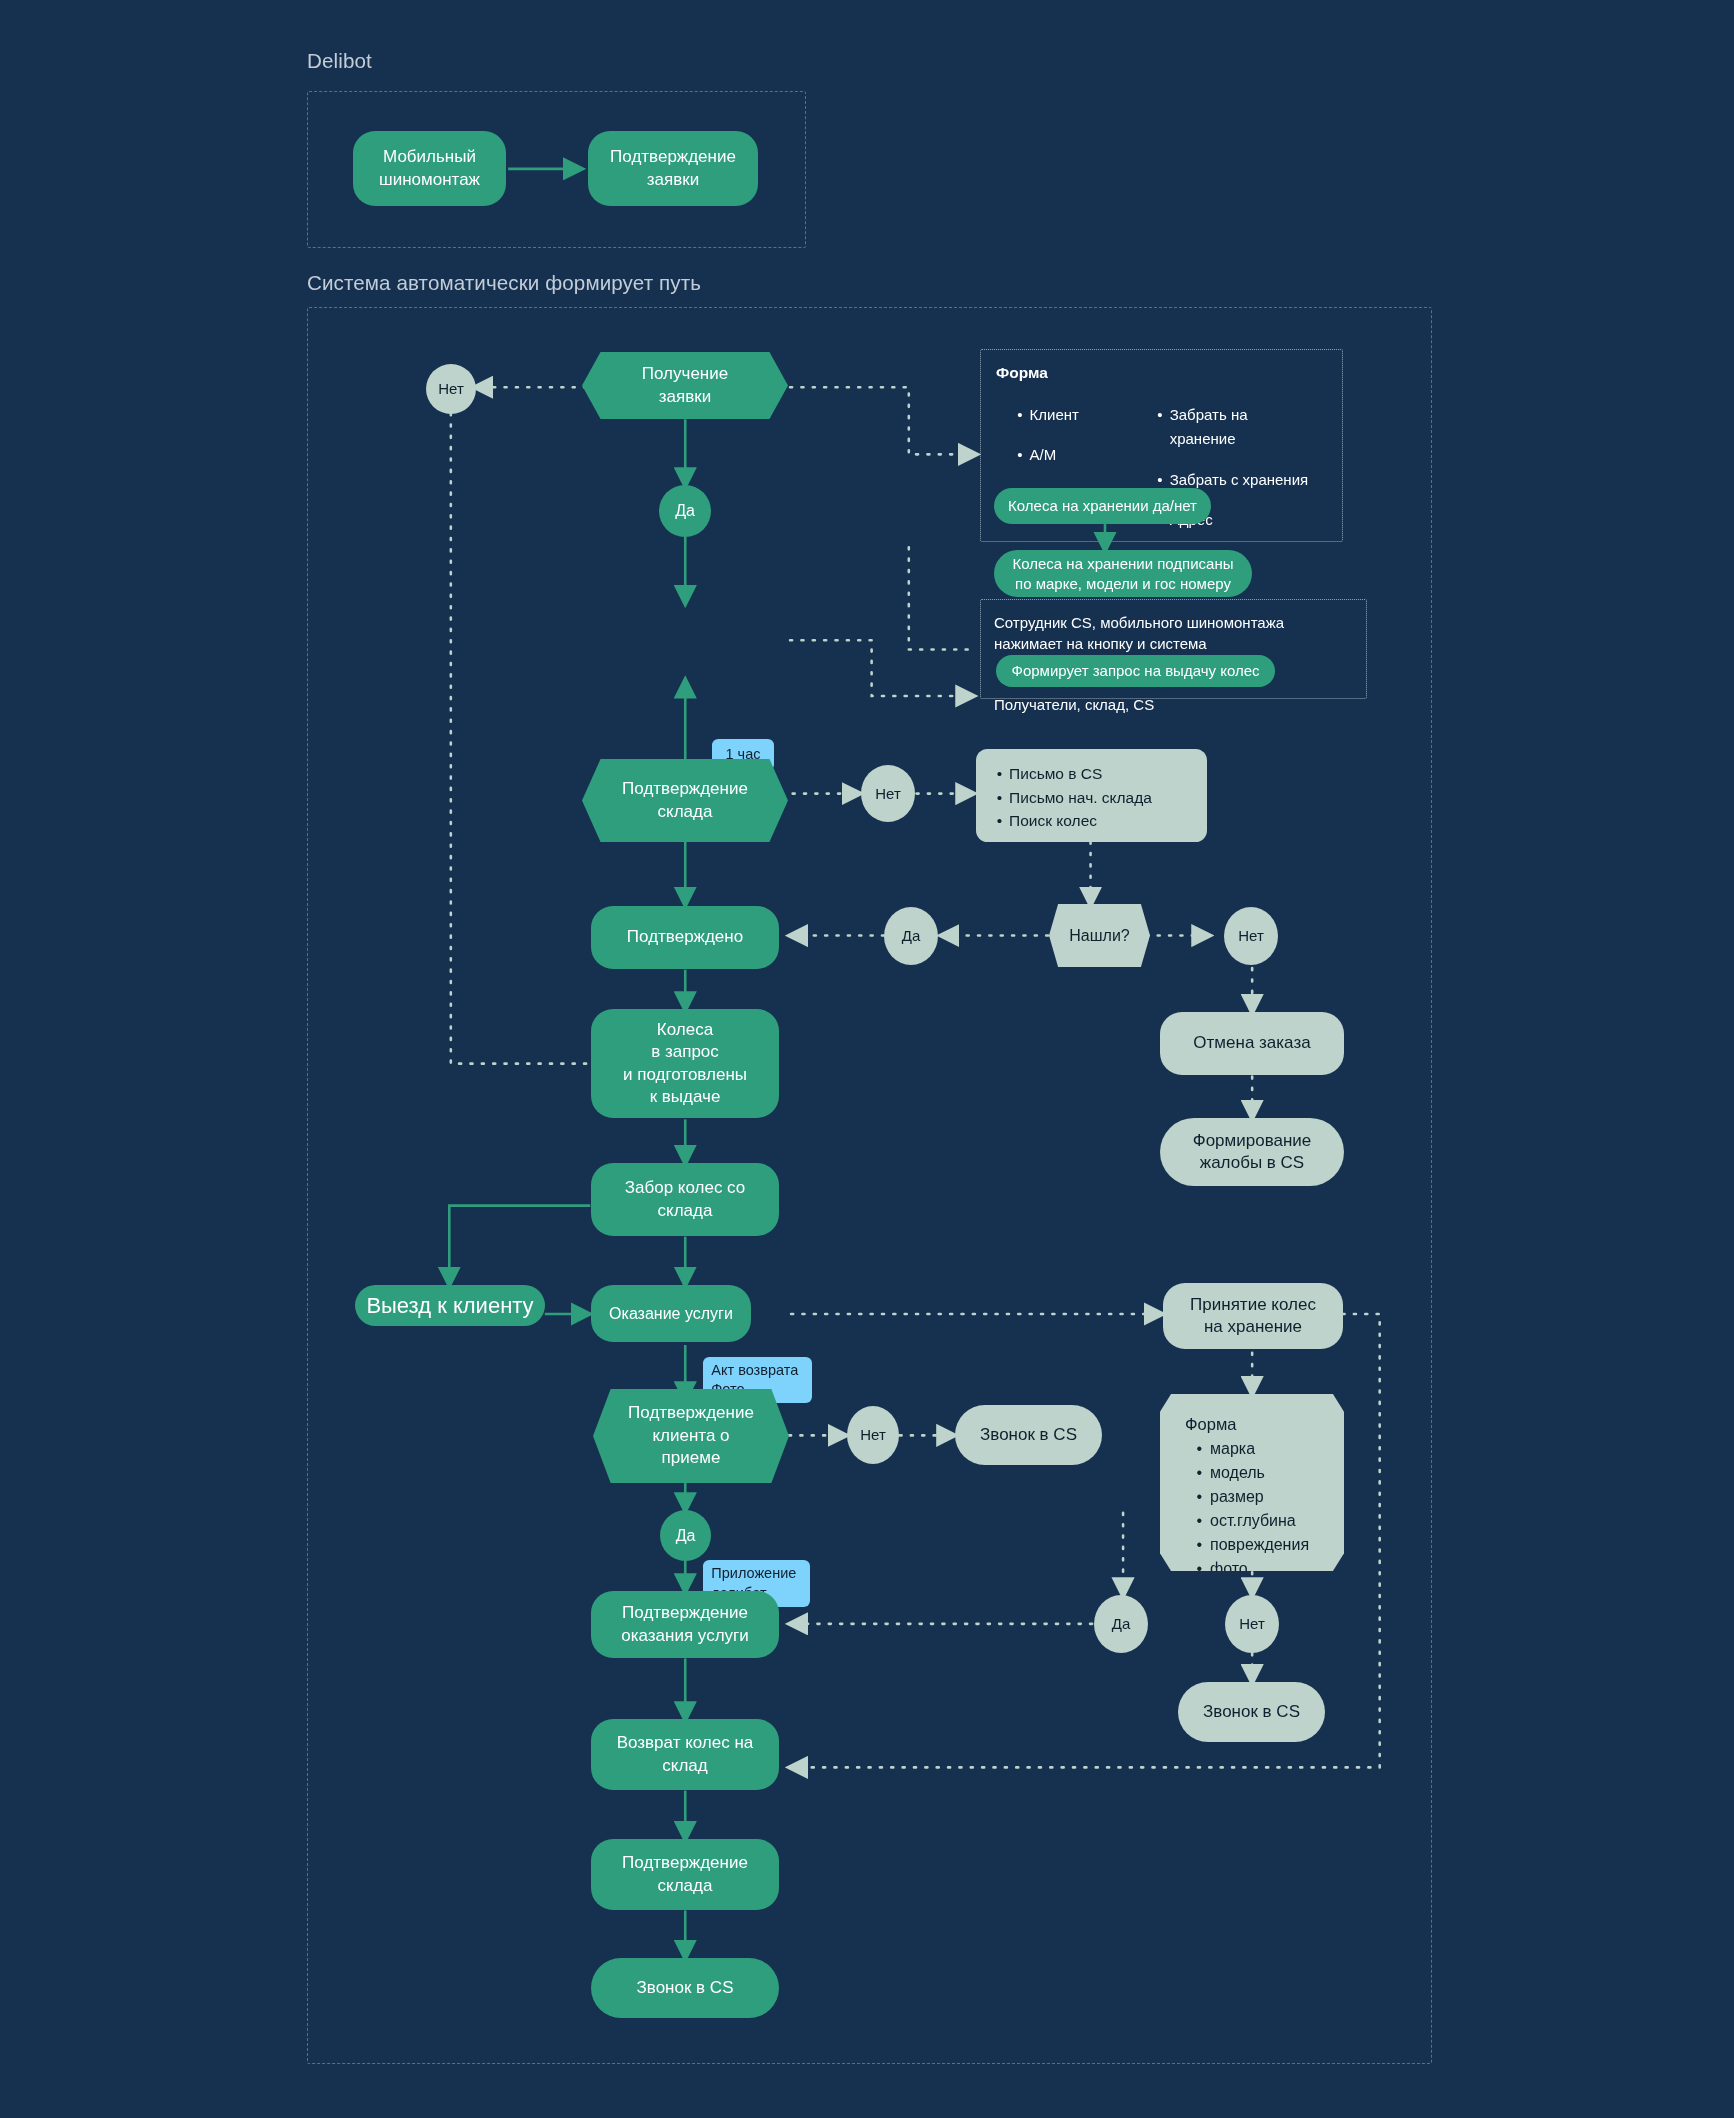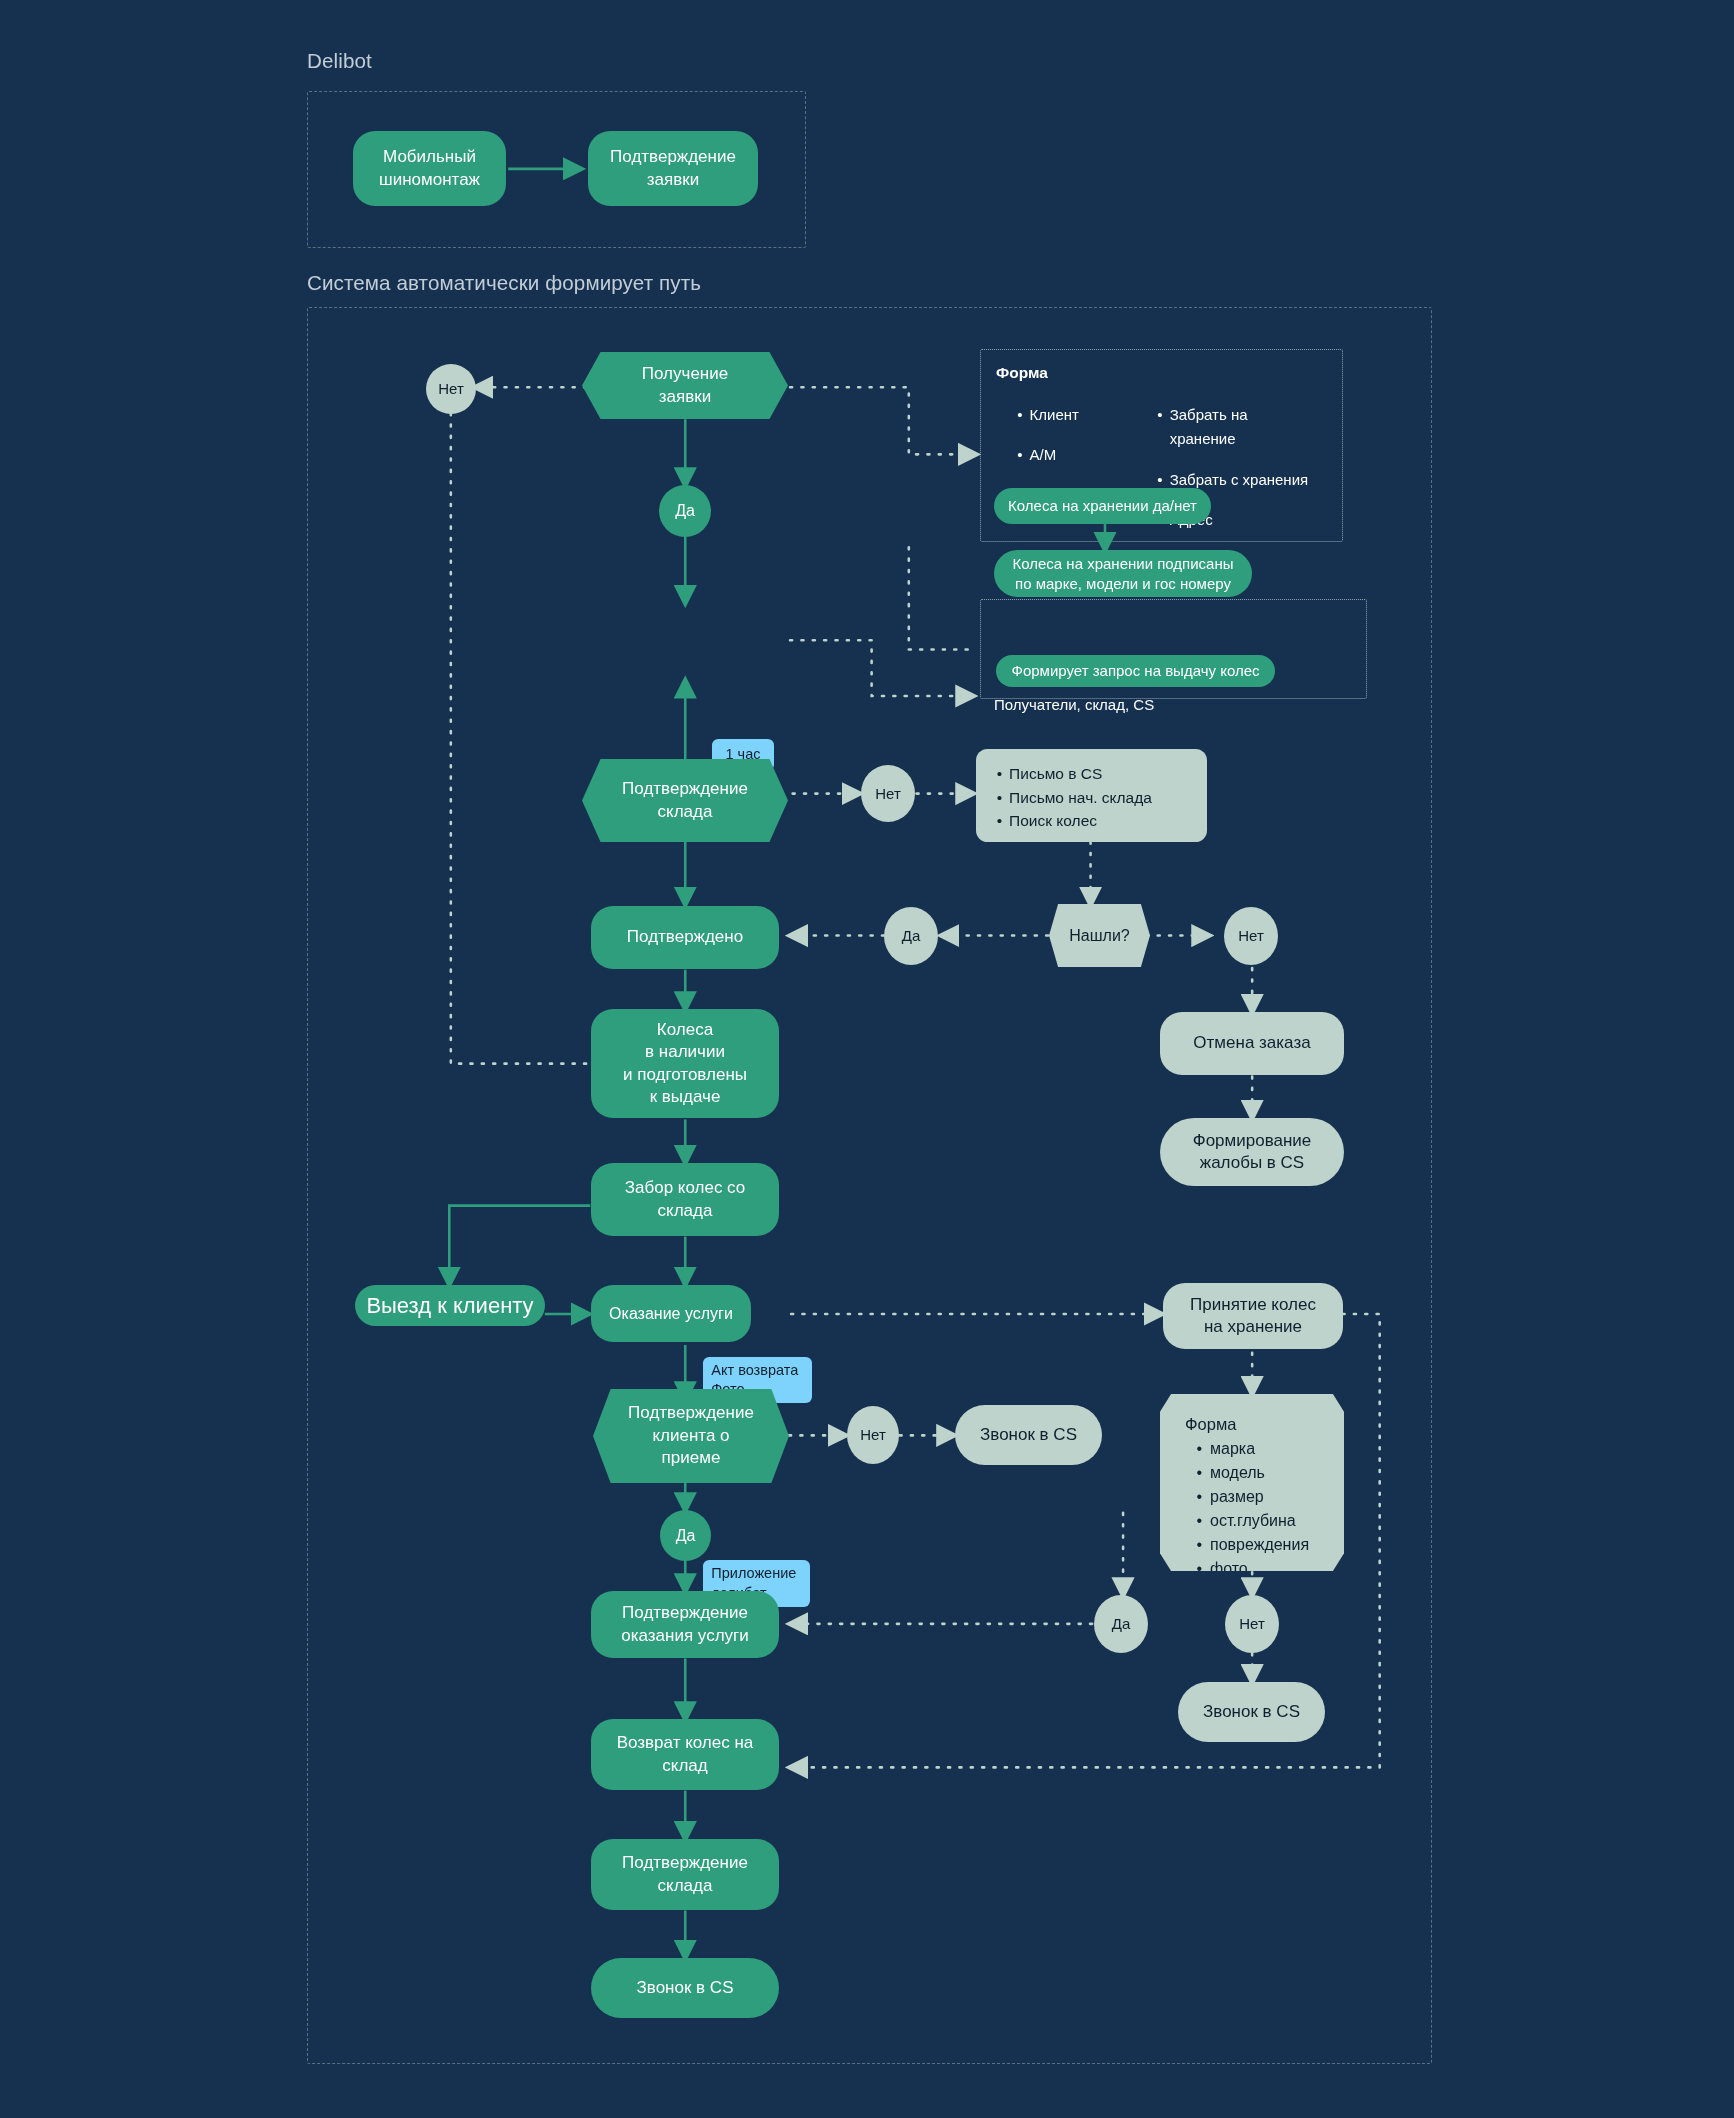--- a/index.html
+++ b/index.html
@@ -239,21 +239,21 @@
     <span class="lbl">Отмена заказа</span>
   </div>
 
   <div class="node sage pill" style="left:1160px;top:1118px;width:184px;height:68px;font-size:17px;">
     <span class="lbl">Формирование
 жалобы в CS</span>
   </div>
 
   <div class="node green rrect" style="left:591px;top:1009px;width:188px;height:109px;font-size:17px;">
     <span class="lbl">Колеса
-в наличии
+в запрос
 и подготовлены
 к выдаче</span>
   </div>
 
   <div class="node green rrect" style="left:591px;top:1163px;width:188px;height:73px;font-size:17px;">
     <span class="lbl">Забор колес со
 склада</span>
   </div>
 
   <div class="node green rrect" style="left:355px;top:1285px;width:190px;height:41px;font-size:22px;">
@@ -357,19 +357,21 @@
         <li>Телефон</li>
       </ul>
     </div>
   </div>
 
   <div class="chip" style="position:absolute;left:994px;top:488px;width:217px;height:36px;">Колеса на хранении да/нет</div>
 
   <div class="chip" style="position:absolute;left:994px;top:550px;width:258px;height:47px;">Колеса на хранении подписаны
 по марке, модели и гос номеру</div>
 
+  <div class="panel-text" style="position:absolute;left:994px;top:612px;width:372px;">Сотрудник CS, мобильного шиномонтажа
+нажимает на кнопку и система</div>
 
   <div class="chip" style="position:absolute;left:996px;top:655px;width:279px;height:32px;">Формирует запрос на выдачу колес</div>
 
   <div class="panel-text" style="position:absolute;left:994px;top:694px;width:320px;">Получатели, склад, CS</div>
 
 </div>
 
 
 </body></html>

